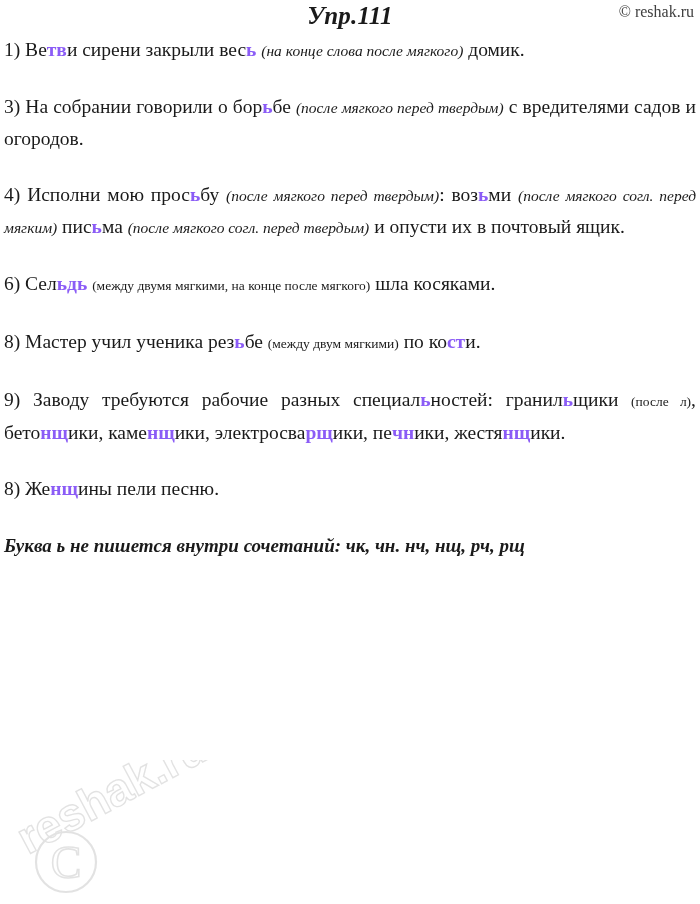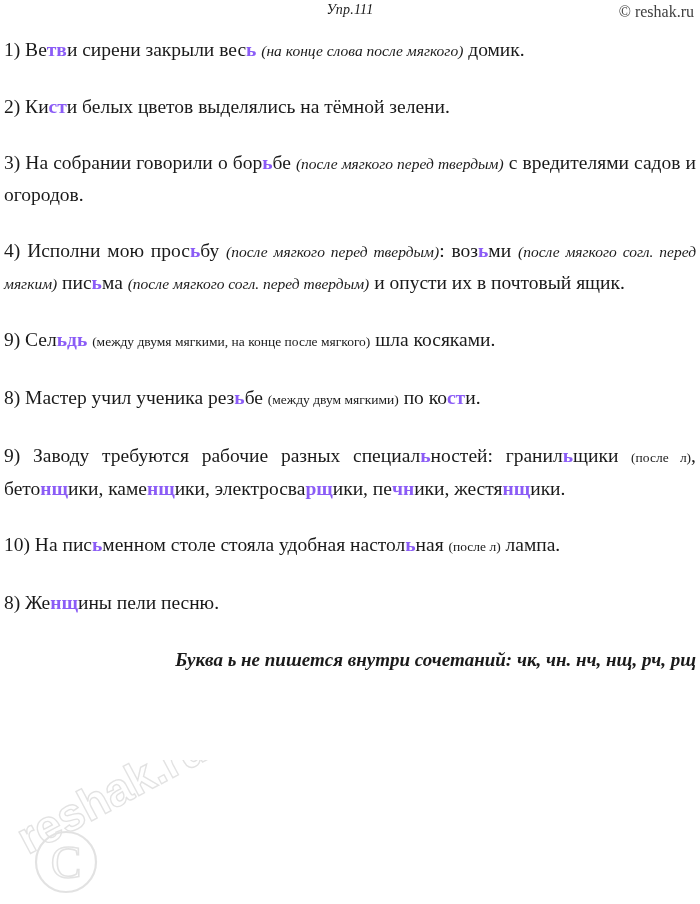--- a/index.html
+++ b/index.html
@@ -20,23 +20,23 @@
   
   .header {
     position: relative;
     height: 34px;
   }
   .page-title {
     position: absolute;
     left: 0; right: 0;
     top: 2px;
     text-align: center;
-    font-weight: normal;
+    font-weight: bold;
     font-style: italic;
-    font-size: 14px;
+    font-size: 25px;
     letter-spacing: .2px;
   }
   .copyright {
     position: absolute;
     right: 6px;
     top: 3px;
     font-size: 16px;
     color: #404040;
     white-space: nowrap;
   }
@@ -72,21 +72,20 @@
 
   .rule {
     font-size: 19px;
     font-weight: bold;
     font-style: italic;
     line-height: 28px;
     margin: 0;
     padding: 0 4px;
     position: relative;
     z-index: 2;
-    text-align: right;
   }
 
   
   .watermark {
     position: absolute;
     left: 8px;
     top: 760px;
     width: 210px;
     height: 140px;
     z-index: 1;
@@ -108,23 +107,21 @@
   </svg>
 </div>
 
 <div class="header">
   <div class="page-title">Упр.111</div>
   <div class="copyright">© reshak.ru</div>
 </div>
 
 <div class="sheet">
   <p class="item"><span>1) Ве</span><span class="g">тв</span><span>и сирени закрыли вес</span><span class="g">ь</span><span> </span><span class="note">(на конце слова после мягкого)</span><span> домик.</span></p>
-  <p class="item"><span>2) Ки</span><span class="g">ст</span><span>и белых цветов выделялись на тёмной зелени.</span></p>
   <p class="item"><span>3) На собрании говорили о бор</span><span class="g">ь</span><span>бе </span><span class="note">(после мягкого перед твердым)</span><span> с вредителями садов и огородов.</span></p>
   <p class="item"><span>4) Исполни мою прос</span><span class="g">ь</span><span>бу </span><span class="note">(после мягкого перед твердым)</span><span>: воз</span><span class="g">ь</span><span>ми </span><span class="note">(после мягкого согл. перед мягким)</span><span> пис</span><span class="g">ь</span><span>ма </span><span class="note">(после мягкого согл. перед твердым)</span><span> и опусти их в почтовый ящик.</span></p>
-  <p class="item"><span>9) Сел</span><span class="g">ьд</span><span class="g">ь</span><span> </span><span class="note-sm">(между двумя мягкими, на конце после мягкого)</span><span> шла косяками.</span></p>
+  <p class="item"><span>6) Сел</span><span class="g">ьд</span><span class="g">ь</span><span> </span><span class="note-sm">(между двумя мягкими, на конце после мягкого)</span><span> шла косяками.</span></p>
   <p class="item"><span>8) Мастер учил ученика рез</span><span class="g">ь</span><span>бе </span><span class="note-sm">(между двум мягкими)</span><span> по ко</span><span class="g">ст</span><span>и.</span></p>
   <p class="item"><span>9) Заводу требуются рабочие разных специал</span><span class="g">ь</span><span>ностей: гранил</span><span class="g">ь</span><span>щики </span><span class="note-sm">(после л)</span><span>, бето</span><span class="g">нщ</span><span>ики, каме</span><span class="g">нщ</span><span>ики, электросва</span><span class="g">рщ</span><span>ики, пе</span><span class="g">чн</span><span>ики, жестя</span><span class="g">нщ</span><span>ики.</span></p>
-  <p class="item"><span>10) На пис</span><span class="g">ь</span><span>менном столе стояла удобная настол</span><span class="g">ь</span><span>ная </span><span class="note-sm">(после л)</span><span> лампа.</span></p>
   <p class="item last-of-list"><span>8) Же</span><span class="g">нщ</span><span>ины пели песню.</span></p>
 </div>
 
 <p class="rule">Буква ь не пишется внутри сочетаний: чк, чн. нч, нщ, рч, рщ</p>
 
 </body></html>

